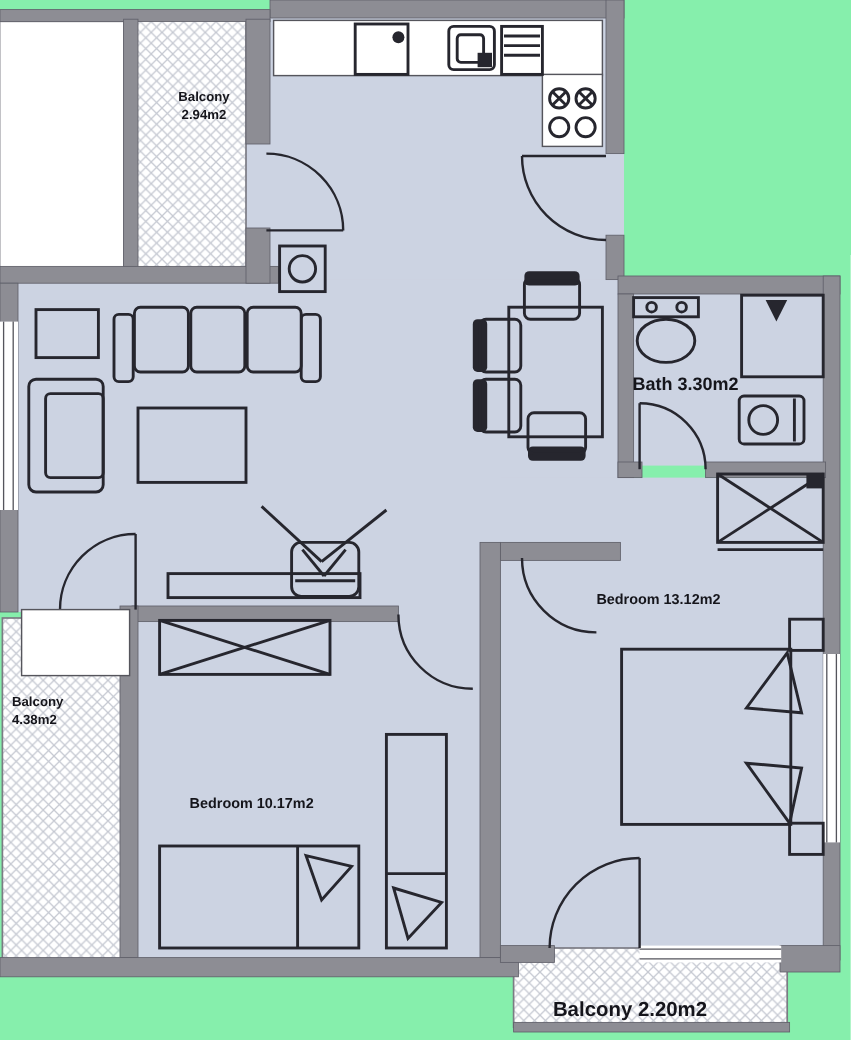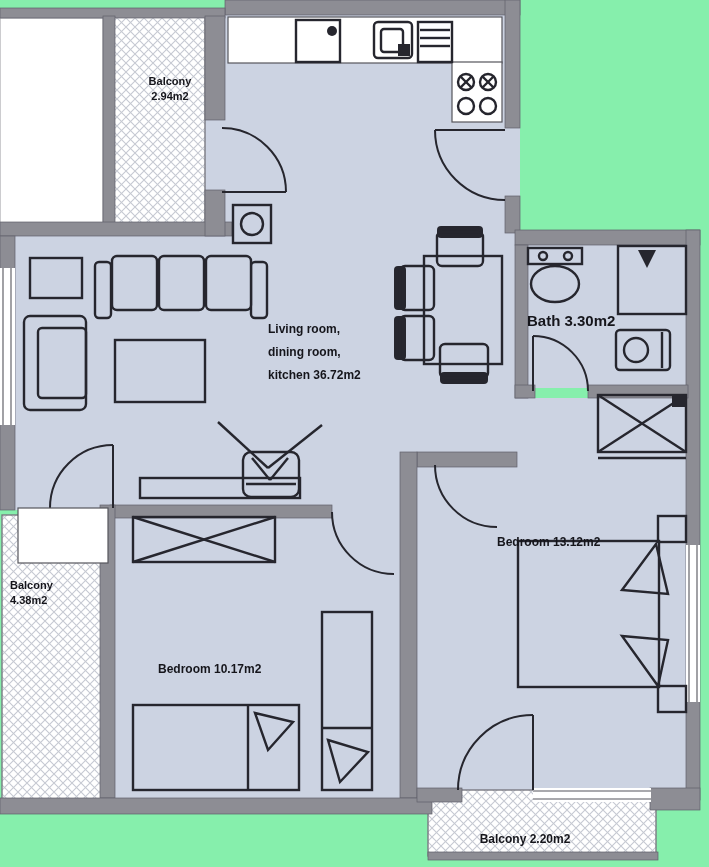--- a/index.html
+++ b/index.html
@@ -255,32 +255,27 @@
   </g>
 
   <rect class="thin" x="18" y="508" width="90" height="55"></rect>
 </svg>
 
 <div class="lbl lbl-center" style="left:125px;top:74px;width:90px;font-size:11px;line-height:15px;">
   <div>Balcony</div>
   <div>2.94m2</div>
 </div>
 
-<div class="lbl" style="left:268px;top:318px;font-size:12px;line-height:23px;">
-  <div>Living room,</div>
-  <div>dining room,</div>
-  <div>kitchen 36.72m2</div>
-</div>
 
 <div class="lbl" style="left:527px;top:312px;font-size:15px;">Bath 3.30m2</div>
 
-<div class="lbl" style="left:497px;top:492px;font-size:12px;margin-top:43px;">Bedroom 13.12m2</div>
+<div class="lbl" style="left:497px;top:492px;font-size:12px;">Bedroom 13.12m2</div>
 
 <div class="lbl" style="left:158px;top:662px;font-size:12px;text-align:right;">Bedroom 10.17m2</div>
 
 <div class="lbl" style="left:10px;top:578px;width:84px;font-size:11px;line-height:15px;">
   <div>Balcony</div>
   <div>4.38m2</div>
 </div>
 
-<div class="lbl lbl-center" style="left:440px;top:832px;width:170px;font-size:12px;">Balcony 2.20m2</div>
+<div class="lbl lbl-center" style="left:440px;top:832px;width:170px;font-size:17px;">Balcony 2.20m2</div>
 
 </div>
 
 </body></html>

